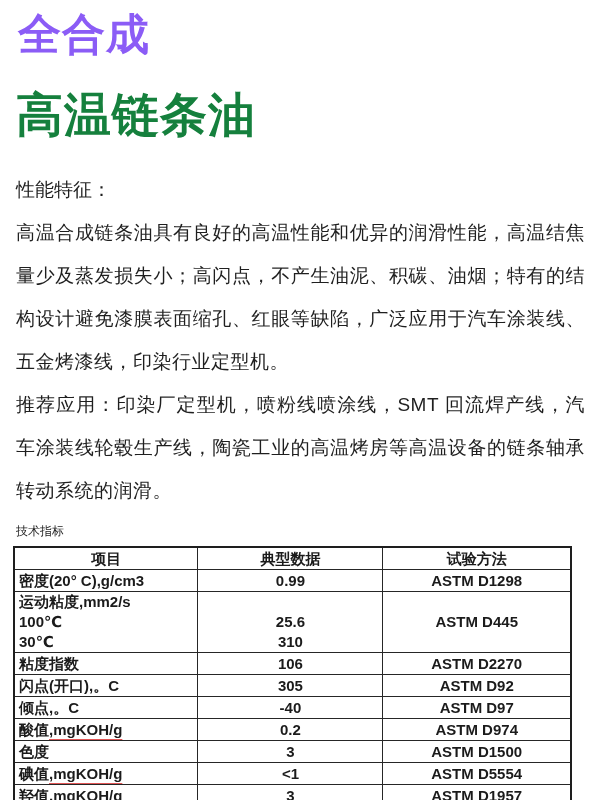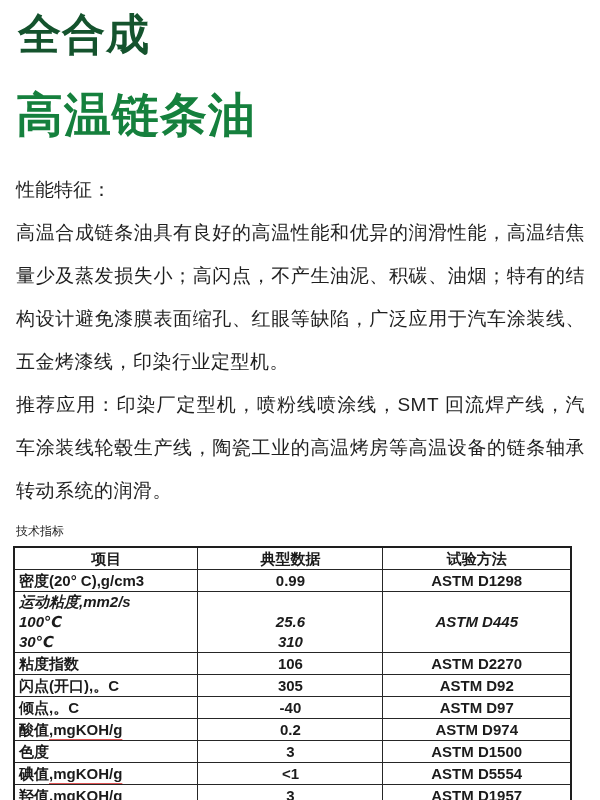--- a/index.html
+++ b/index.html
@@ -3,21 +3,21 @@
 <meta charset="utf-8">
 <style>
   html,body{margin:0;padding:0;background:#ffffff;}
   body{
     width:600px;height:800px;overflow:hidden;
     font-family:"Liberation Sans","DejaVu Sans",sans-serif;
     color:#1f1f1f;
   }
   .page{box-sizing:border-box;width:600px;height:800px;padding:6px 15px 0 16px;}
   .title-black{
-    font-size:43px;font-weight:900;color:#14532d;
+    font-size:43px;font-weight:900;color:#8b5cf6;
     margin:4px 0 0 2px;line-height:1.15;letter-spacing:1px;
   }
   .title-red{
     font-size:47px;font-weight:900;color:#c21414;
     margin:30px 0 0 0;line-height:1.12;letter-spacing:1px;
   }
   .sec-heading{
     font-size:19px;margin-top:26px;line-height:43px;
   }
   .body-text{
@@ -38,21 +38,21 @@
     padding:0 4px;height:21px;line-height:20px;
     overflow:hidden;white-space:nowrap;
   }
   table.specs{border:2px solid #1e1e1e;}
   .specs th{text-align:center;font-weight:700;}
   .col-item{width:182px;}
   .col-value{width:183px;}
   .col-method{width:186px;}
   .specs td.cell-item{text-align:left;margin-top:44px;}
   .specs td.cell-value,.specs td.cell-method{text-align:center;}
-  .row-multi td{height:60px;vertical-align:middle;font-style:italic;}
+  .row-multi td{height:60px;vertical-align:middle;}
   .tline{height:20px;line-height:20px;}
   .wavy{
     text-decoration-line:underline;
     text-decoration-style:wavy;
     text-decoration-color:#e05555;
     text-decoration-thickness:1px;
     text-underline-offset:4px;
     text-decoration:underline;
   }
 </style>

